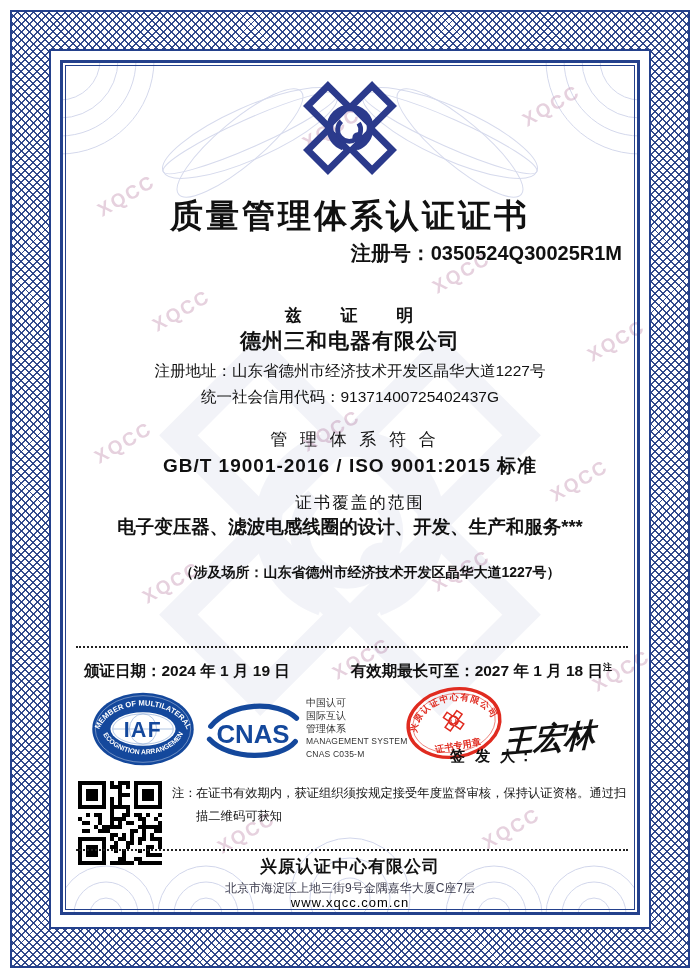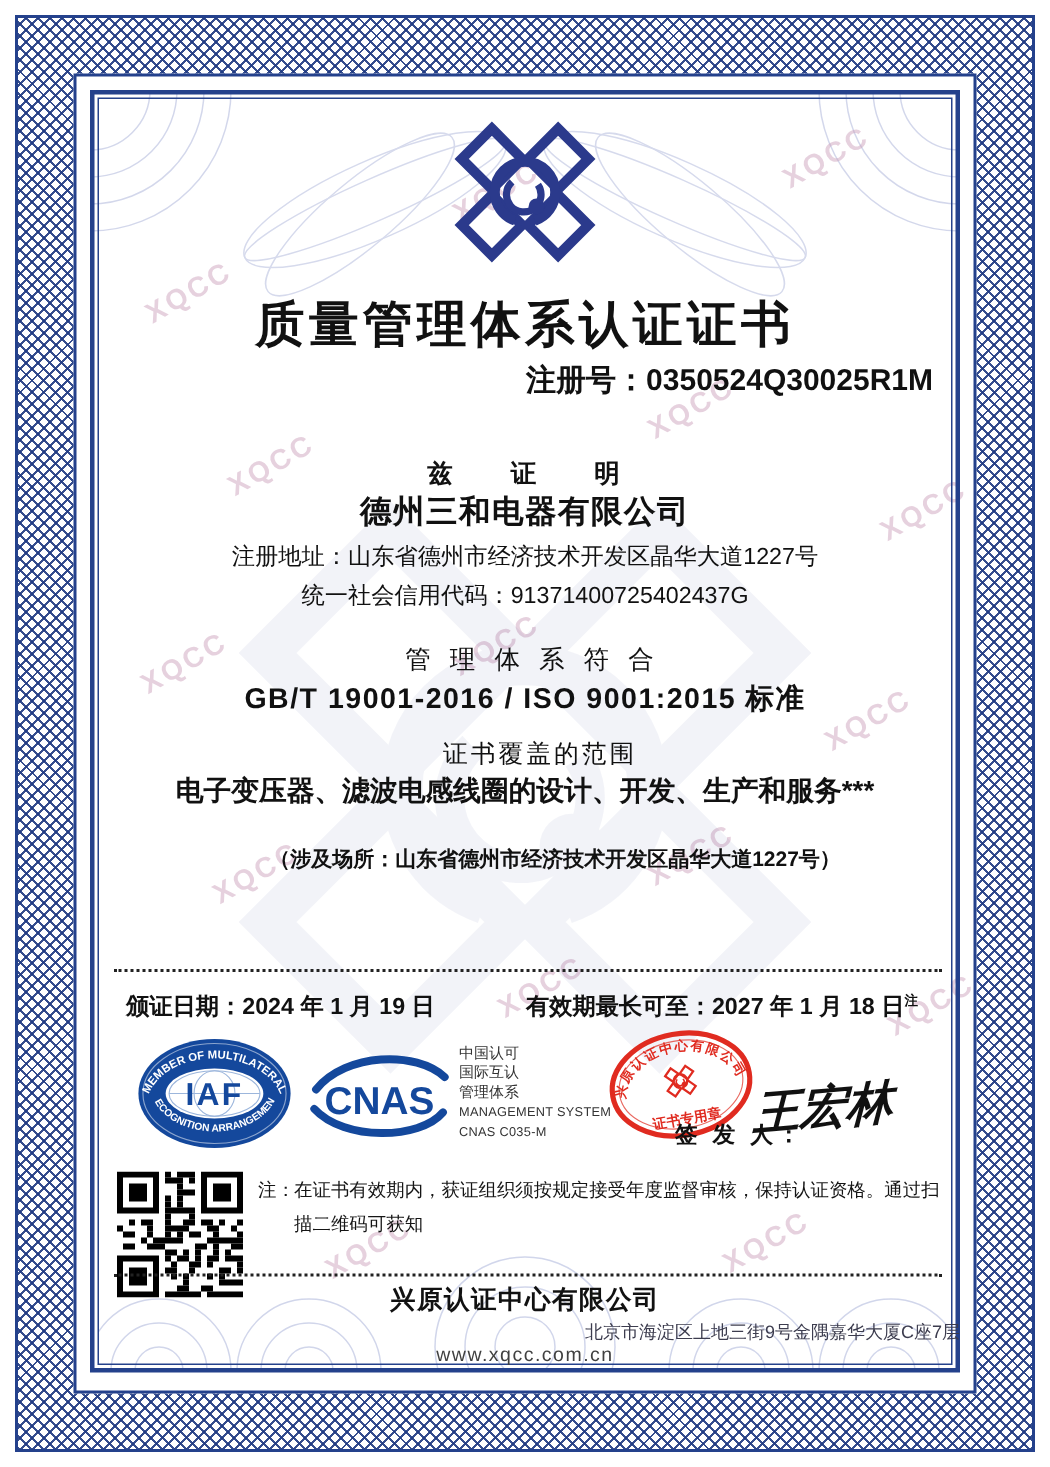--- a/index.html
+++ b/index.html
@@ -48,22 +48,22 @@
   .signature{position:absolute;left:502px;top:718px;font-size:31px;font-weight:bold;font-style:italic;
              font-family:"DejaVu Serif","Liberation Serif",serif;transform:rotate(-5deg) skewX(-6deg);}
   
   .qr{position:absolute;left:78px;top:781px;width:84px;height:84px;}
   .note{position:absolute;left:172px;top:782px;width:458px;font-size:12.3px;line-height:22.6px;color:#151515;}
   .note .nl{padding-left:24px;}
   .note .first{position:relative;padding-left:24px;}
   .note .first .lbl{position:absolute;left:0;top:0;}
   
   .footer-org{top:855px;font-size:17px;font-weight:bold;letter-spacing:1px;}
-  .footer-addr{top:880px;font-size:12px;color:#3c3c4e;text-align:right;}
-  .footer-web{top:895px;font-size:13px;color:#404040;letter-spacing:1px;}
+  .footer-addr{top:880px;font-size:12px;color:#3c3c4e;}
+  .footer-web{top:895px;font-size:13px;color:#000000;letter-spacing:1px;}
 </style>
 </head>
 <body>
 
 <div class="page">
 
   <svg width="0" height="0" style="position:absolute">
     <symbol id="xmark" viewBox="0 0 100 100">
       <g fill="none" stroke="currentColor">
         <g stroke-width="7">

